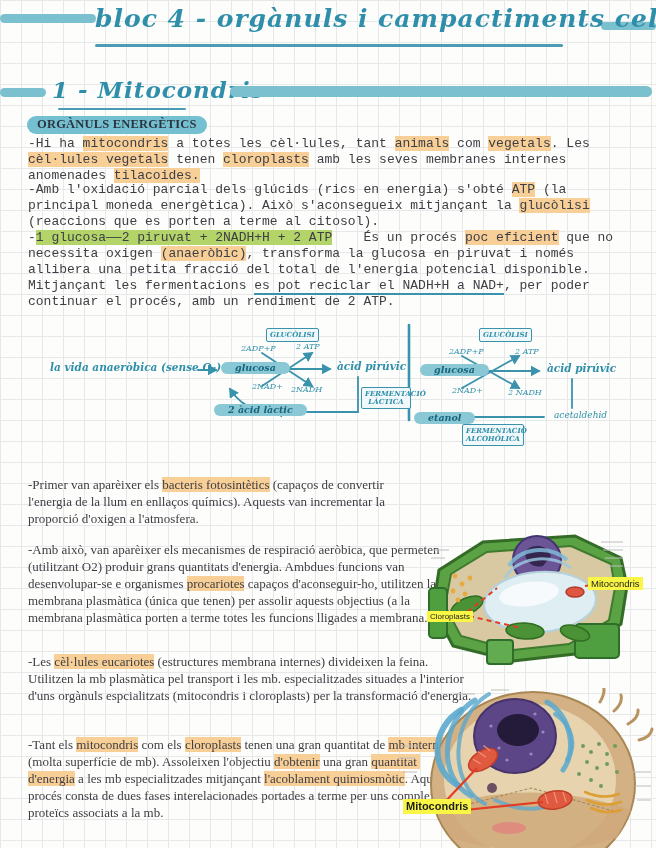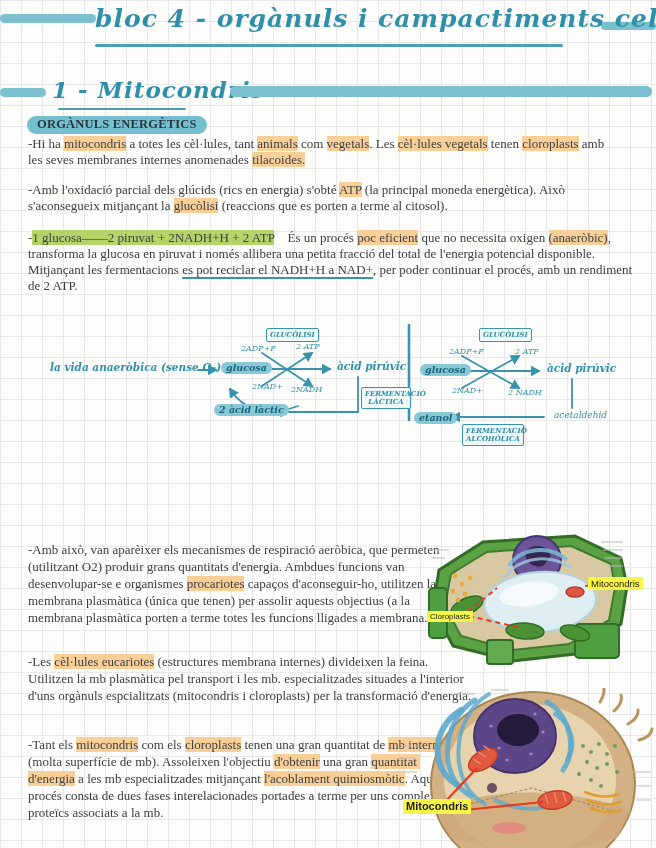--- a/index.html
+++ b/index.html
@@ -18,35 +18,35 @@
   .hw{font-family:"DejaVu Serif",serif;font-style:italic;color:#2f8fab;}
   .title{left:95px;top:4px;width:490px;font-size:25px;font-weight:bold;letter-spacing:1px;white-space:nowrap;}
   .title-underline{left:95px;top:44px;width:468px;height:3px;background:#4d9cb5;border-radius:2px;}
   .section-title{left:52px;top:76px;font-size:23px;font-weight:bold;letter-spacing:1px;}
   .section-underline{left:58px;top:108px;width:128px;height:2px;background:#4d9cb5;border-radius:2px;}
   .marker{background:#7bc0cf;border-radius:6px;}
   .pill-heading{
     display:inline-block;background:#74c0d0;border-radius:12px;
     padding:1px 10px 2px;font-weight:bold;font-size:12.5px;color:#2b3540;letter-spacing:.2px;text-align:right;
   }
-  .para{font-size:13px;line-height:16px;white-space:pre-wrap;}
+  .para{font-size:13px;line-height:16px;white-space:pre-wrap;font-family:Liberation Mono, monospace;}
   .para-n{font-size:13px;line-height:17px;white-space:pre-wrap;}
   .seg-o{background:#f7cf97;}
   .seg-g{background:#b2d469;}
   .seg-u{border-bottom:2px solid #3a93ad;}
   
   .dg-box{
     position:absolute;border:1.5px solid #3a93ad;background:#f0f8fa;color:#2f8fab;
     font-family:"DejaVu Serif",serif;font-style:italic;font-weight:bold;
     font-size:7px;line-height:8px;text-align:center;padding:2px 3px;border-radius:2px;
   }
   .dg-pill{
     position:absolute;background:#8ac8d6;color:#18657e;border-radius:8px;
     font-family:"DejaVu Serif",serif;font-style:italic;font-weight:bold;
-    font-size:9.5px;line-height:12px;padding:0 5px;white-space:nowrap;
+    font-size:9.5px;line-height:12px;padding:0 14px;white-space:nowrap;
   }
   .dg-lbl{position:absolute;font-size:8px;font-weight:normal;white-space:nowrap;}
   .dg-lbl-md{position:absolute;font-size:10.5px;font-weight:bold;white-space:nowrap;}
   .fig-label{
     position:absolute;background:#f9f645;color:#1d1d1d;padding:0 3px;
     font-family:"Liberation Sans",sans-serif;font-size:9.5px;line-height:13px;white-space:nowrap;
   }
   .fig-label.big{font-size:11px;line-height:15px;font-weight:bold;}
   .fig-label.small{font-size:8px;line-height:11px;}
 </style>
@@ -113,20 +113,21 @@
   <div class="dg-pill" style="left:420px;top:364px;">glucosa</div>
   <div class="hw dg-lbl" style="left:449px;top:347px;">2ADP+P</div>
   <div class="hw dg-lbl" style="left:515px;top:347px;">2 ATP</div>
   <div class="hw dg-lbl" style="left:452px;top:386px;">2NAD+</div>
   <div class="hw dg-lbl" style="left:508px;top:388px;">2 NADH</div>
   <div class="abs hw dg-lbl-md" style="left:547px;top:362px;">àcid pirúvic</div>
   <div class="abs hw dg-lbl" style="left:546px;top:410px;font-size:9px;padding-left:8px;">acetaldehid</div>
   <div class="dg-pill" style="left:414px;top:412px;">etanol</div>
   <div class="dg-box" style="left:462px;top:424px;width:54px;">FERMENTACIÓ ALCOHÒLICA</div>
 
+  <div class="abs para-n" style="left:28px;top:476px;width:400px;"><span>-Primer van aparèixer els </span><span class="seg-o">bacteris fotosintètics</span><span> (capaços de convertir l'energia de la llum en enllaços químics). Aquests van incrementar la proporció d'oxigen a l'atmosfera.</span></div>
   <div class="abs para-n" style="left:28px;top:541px;width:435px;"><span>-Amb això, van aparèixer els mecanismes de respiració aeròbica, que permeten (utilitzant O2) produir grans quantitats d'energia. Ambdues funcions van desenvolupar-se e organismes </span><span class="seg-o">procariotes</span><span> capaços d'aconseguir-ho, utilitzen la membrana plasmàtica (única que tenen) per assolir aquests objectius (a la membrana plasmàtica porten a terme totes les funcions lligades a membrana.</span></div>
   <div class="abs para-n" style="left:28px;top:653px;width:445px;"><span>-Les </span><span class="seg-o">cèl·lules eucariotes</span><span> (estructures membrana internes) divideixen la feina. Utilitzen la mb plasmàtica pel transport i les mb. especialitzades situades a l'interior d'uns orgànuls espcialitzats (mitocondris i cloroplasts) per la transformació d'energia.</span></div>
   <div class="abs para-n" style="left:28px;top:736px;width:430px;"><span>-Tant els </span><span class="seg-o">mitocondris</span><span> com els </span><span class="seg-o">cloroplasts</span><span> tenen una gran quantitat de </span><span class="seg-o">mb interna</span><span> (molta superfície de mb). Assoleixen l'objectiu </span><span class="seg-o">d'obtenir</span><span> una gran </span><span class="seg-o">quantitat d'energia</span><span> a les mb especialitzades mitjançant </span><span class="seg-o">l'acoblament quimiosmòtic</span><span>. Aquest procés consta de dues fases interelacionades portades a terme per uns complexos proteïcs associats a la mb.</span></div>
 
   <svg class="abs" style="left:425px;top:528px;" width="231" height="140" viewBox="0 0 231 140">
     <g>
       <polygon points="14,42 58,14 150,8 196,30 202,58 196,96 150,126 88,133 28,118 8,80" fill="#5aa244" stroke="#336b27" stroke-width="3"></polygon>
       <polygon points="26,46 62,24 146,18 186,36 190,60 184,92 144,116 88,122 36,108 20,78" fill="#d9c9a2" stroke="#3f7a2e" stroke-width="2"></polygon>
       <rect x="4" y="60" width="18" height="50" rx="4" fill="#4f9e3f" stroke="#2f6e2a" stroke-width="2"></rect>
       <rect x="150" y="96" width="44" height="34" rx="4" fill="#4f9e3f" stroke="#2f6e2a" stroke-width="2"></rect>

